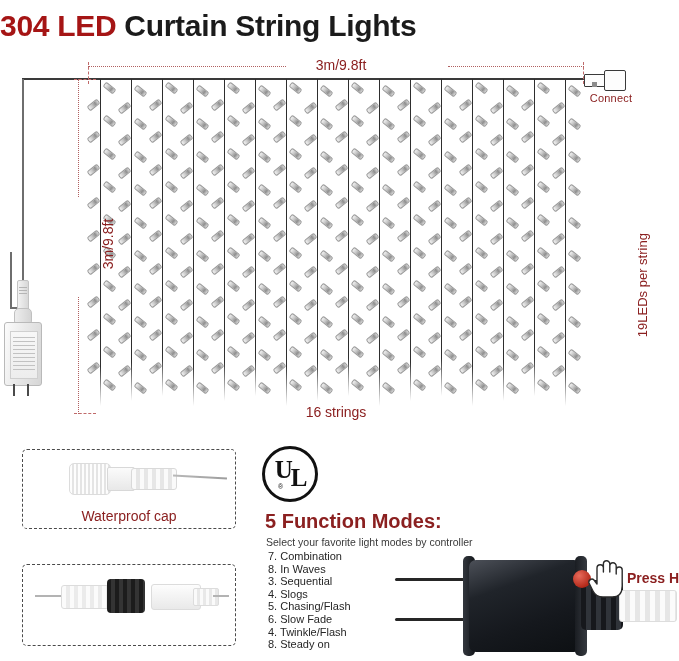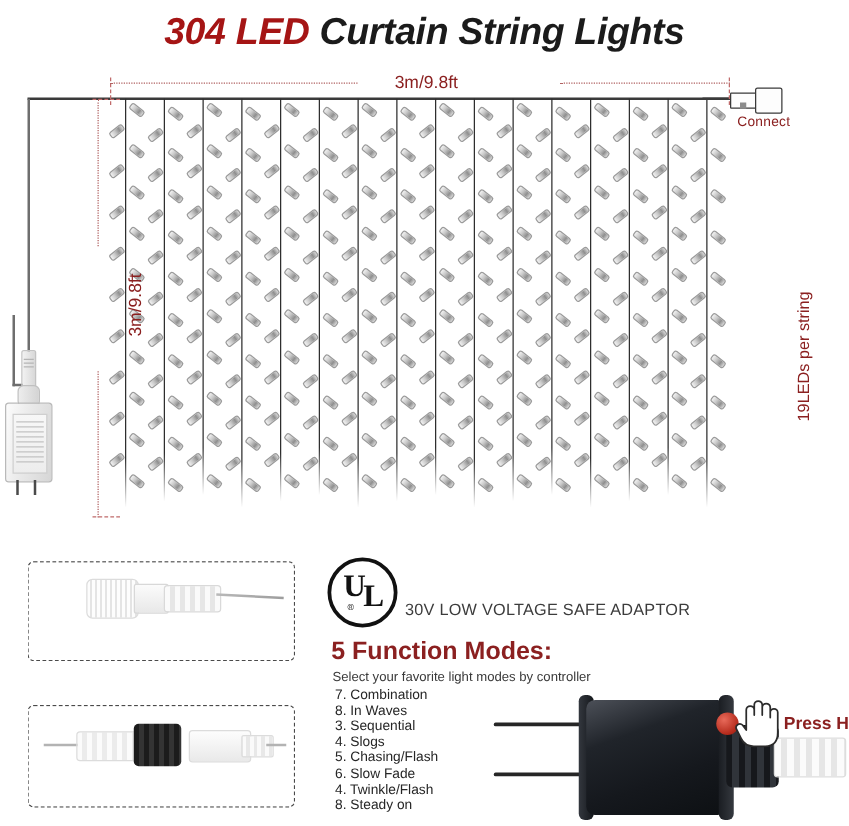--- a/index.html
+++ b/index.html
@@ -1,21 +1,21 @@
 <!DOCTYPE html>
 <html><head>
 <meta charset="utf-8">
 <style>
   html,body{margin:0;padding:0;background:#ffffff;}
   body{width:679px;height:661px;position:relative;overflow:hidden;
        font-family:"Liberation Sans","DejaVu Sans",sans-serif;color:#1a1a1a;}
 
   
   #header{position:absolute;left:0;top:0;width:679px;height:52px;
-          display:flex;align-items:center;justify-content:center;font-style:italic;}
+          display:flex;align-items:center;justify-content:flex-start;}
   #title{font-size:30px;font-weight:700;letter-spacing:-0.3px;white-space:nowrap;}
   .t-red{color:#A51515;}
   .t-dark{color:#1b1b1b;}
 
   
   #diagram{position:absolute;left:0;top:52px;width:679px;height:380px;}
 
   
   #topwire{position:absolute;left:22px;top:26px;width:562px;height:2px;background:#3a3a3a;}
   
@@ -548,49 +548,50 @@
   </div>
   <div id="lbl-top">3m/9.8ft</div>
 
   <div id="dim-left">
     <div class="seg-t"></div>
       <div class="seg-b"></div>
   </div>
   <div id="lbl-left">3m/9.8ft</div>
 
   <div id="lbl-right">19LEDs per string</div>
+  <div id="lbl-bottom">16 strings</div>
 </div>
 
 <div class="fbox" id="box-water">
   <div id="cap-wrap">
     <div id="cap-body"></div>
     <div id="cap-mid"></div>
     <div id="cap-tube"></div>
     <div id="cap-wire"></div>
   </div>
+  <div class="fbox-label">Waterproof cap</div>
 </div>
 
 <div class="fbox" id="box-conn">
   <div id="cn-wrap">
     <div id="cn-wire-l"></div>
     <div id="cn-tube-l"></div>
     <div id="cn-nut"></div>
     <div id="cn-tube-r"></div>
     <div id="cn-tip"></div>
     <div id="cn-wire-r"></div>
   </div>
 </div>
 
 <div id="ul-sec">
   <div id="ul-mark">
     <span class="u">U</span>
       <span class="l">L</span>
     <div id="ul-r">®</div>
   </div>
-  <div id="ul-sub">30V LOW VOLTAGE SAFE ADAPTOR</div>
 </div>
 
 <div id="fm-title">5 Function Modes:</div>
 <div id="fm-sub">Select your favorite light modes by controller</div>
 <ul id="fm-list">
     <li>7. Combination</li>
     <li>8. In Waves</li>
     <li>3. Sequential</li>
     <li>4. Slogs</li>
     <li>5. Chasing/Flash</li>

